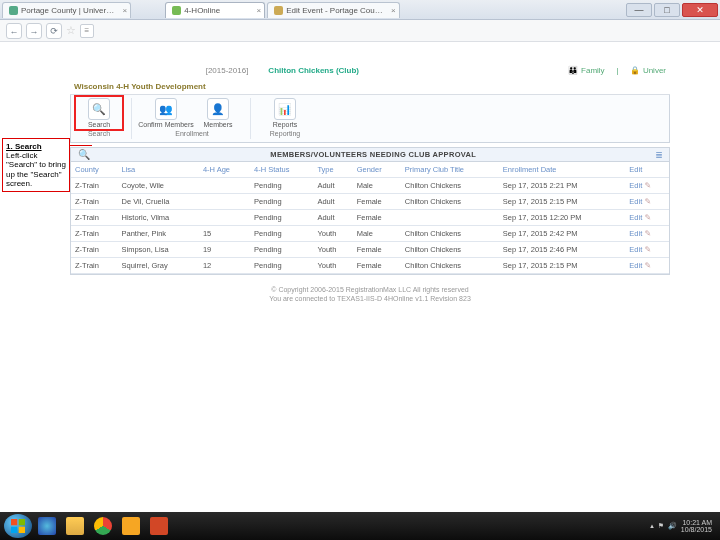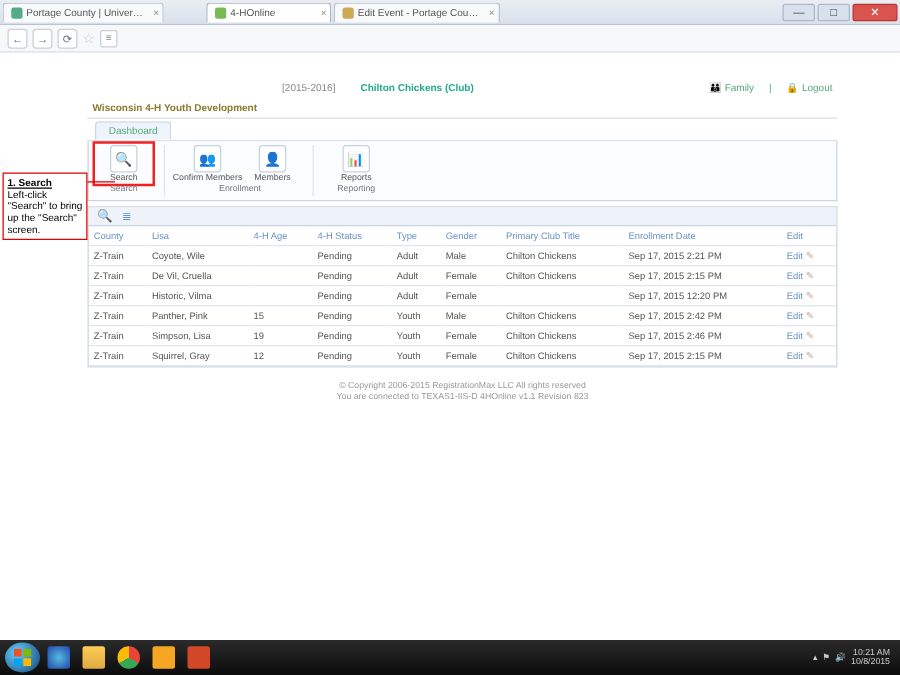--- a/index.html
+++ b/index.html
@@ -57,21 +57,21 @@
     margin: 0 40px 0 60px;
     background:#fff;
   }
   .header-bar {
     display:flex; align-items:center;
     border-bottom:1px solid #d9dee5;
     padding:3px 4px;
     font-size:8px;
   }
   .header-bar .title { color:#8a7a2e; font-weight:bold; font-size:8px;margin-top:33px;}
-  .header-bar .sub { color:#888; margin-left:20px;}
+  .header-bar .sub { color:#888; margin-left:0;}
   .header-bar .club { color:#2a8; margin-left:20px;font-weight:bold;}
   .header-bar .right { margin-left:auto; display:flex; gap:12px; color:#5a7; }
   .dash-tabrow { margin-top:2px; padding-left:6px; border-bottom:1px solid #d9dee5;}
   .dash-tab {
     display:inline-block; padding:2px 10px;
     border:1px solid #cdd5df; border-bottom:1px solid #fff;
     border-radius:3px 3px 0 0;
     font-size:8px; color:#5a7; background:#eef4fb;
   }
   
@@ -171,27 +171,24 @@
 <div class="page">
   <div class="inner-wrap">
 
     <div class="header-bar">
       <span class="title">Wisconsin 4-H Youth Development</span>
       <span class="sub">[2015-2016]</span>
       <span class="club">Chilton Chickens (Club)</span>
       <div class="right">
         <span>👪 <span>Family</span></span>
         <span>|</span>
-        <span>🔒 <span>Logout</span></span>
-      </div>
-    </div>
-
-    <div class="dash-tabrow">
-      <span class="dash-tab">Dashboard</span>
-    </div>
+        <span>🔒 <span>Univer</span></span>
+      </div>
+    </div>
+
 
     <div class="ribbon">
       <div class="rib-group">
         <div class="rib-icons-row">
           <div class="rib-item highlight">
             <div class="icon">🔍</div>
             <span class="lbl">Search</span>
           </div>
         </div>
         <span class="grp-lbl">Search</span>
@@ -217,20 +214,21 @@
             <span class="lbl">Reports</span>
           </div>
         </div>
         <span class="grp-lbl">Reporting</span>
       </div>
     </div>
 
     <div class="tbl-panel">
       <div class="tbl-head">
         <span class="magnifier">🔍</span>
+        <span class="title">MEMBERS/VOLUNTEERS NEEDING CLUB APPROVAL</span>
         <span class="lines">≣</span>
       </div>
       <table>
         <thead>
           <tr>
             <th>County</th>
             <th>Lisa</th>
             <th>4-H Age</th>
             <th>4-H Status</th>
             <th>Type</th>

